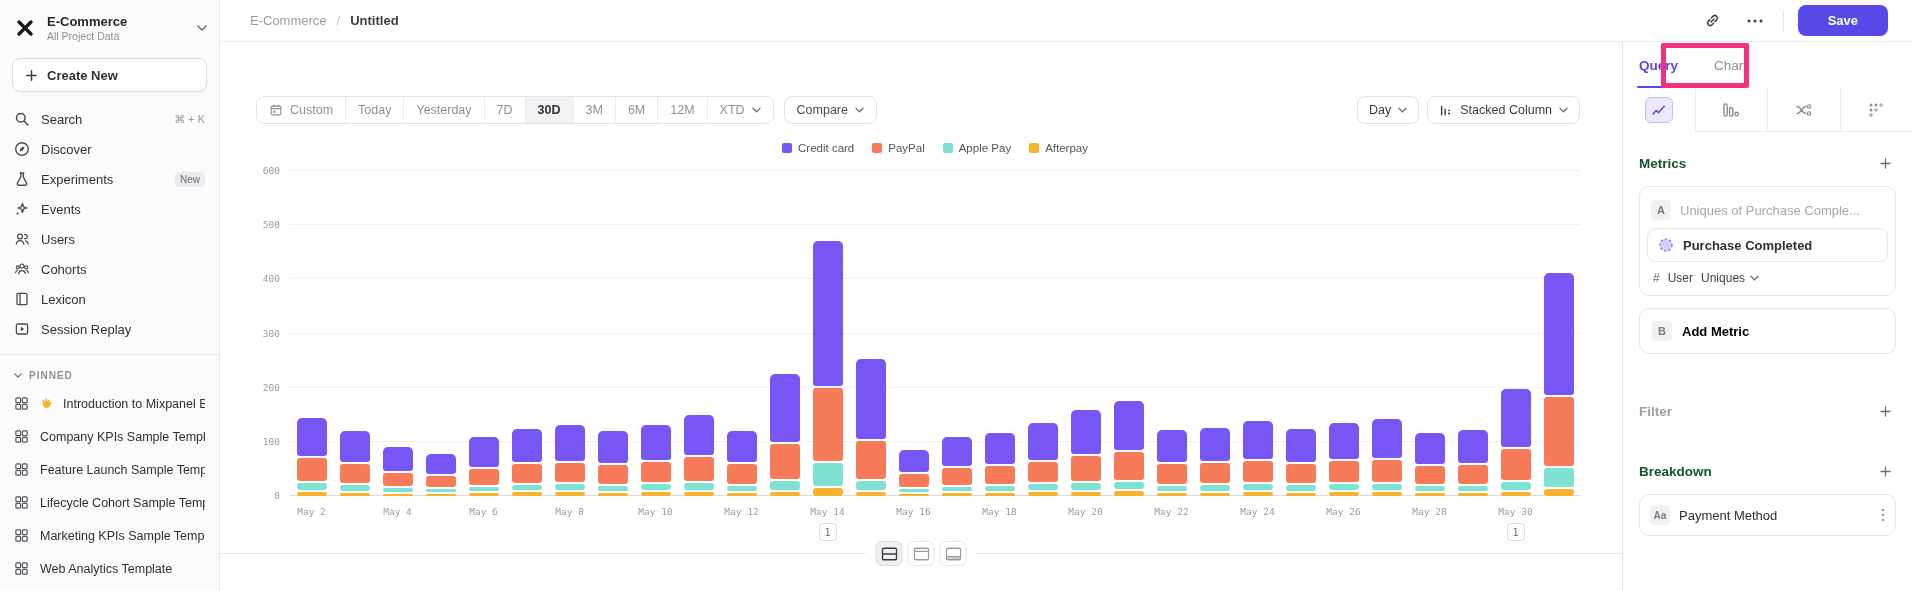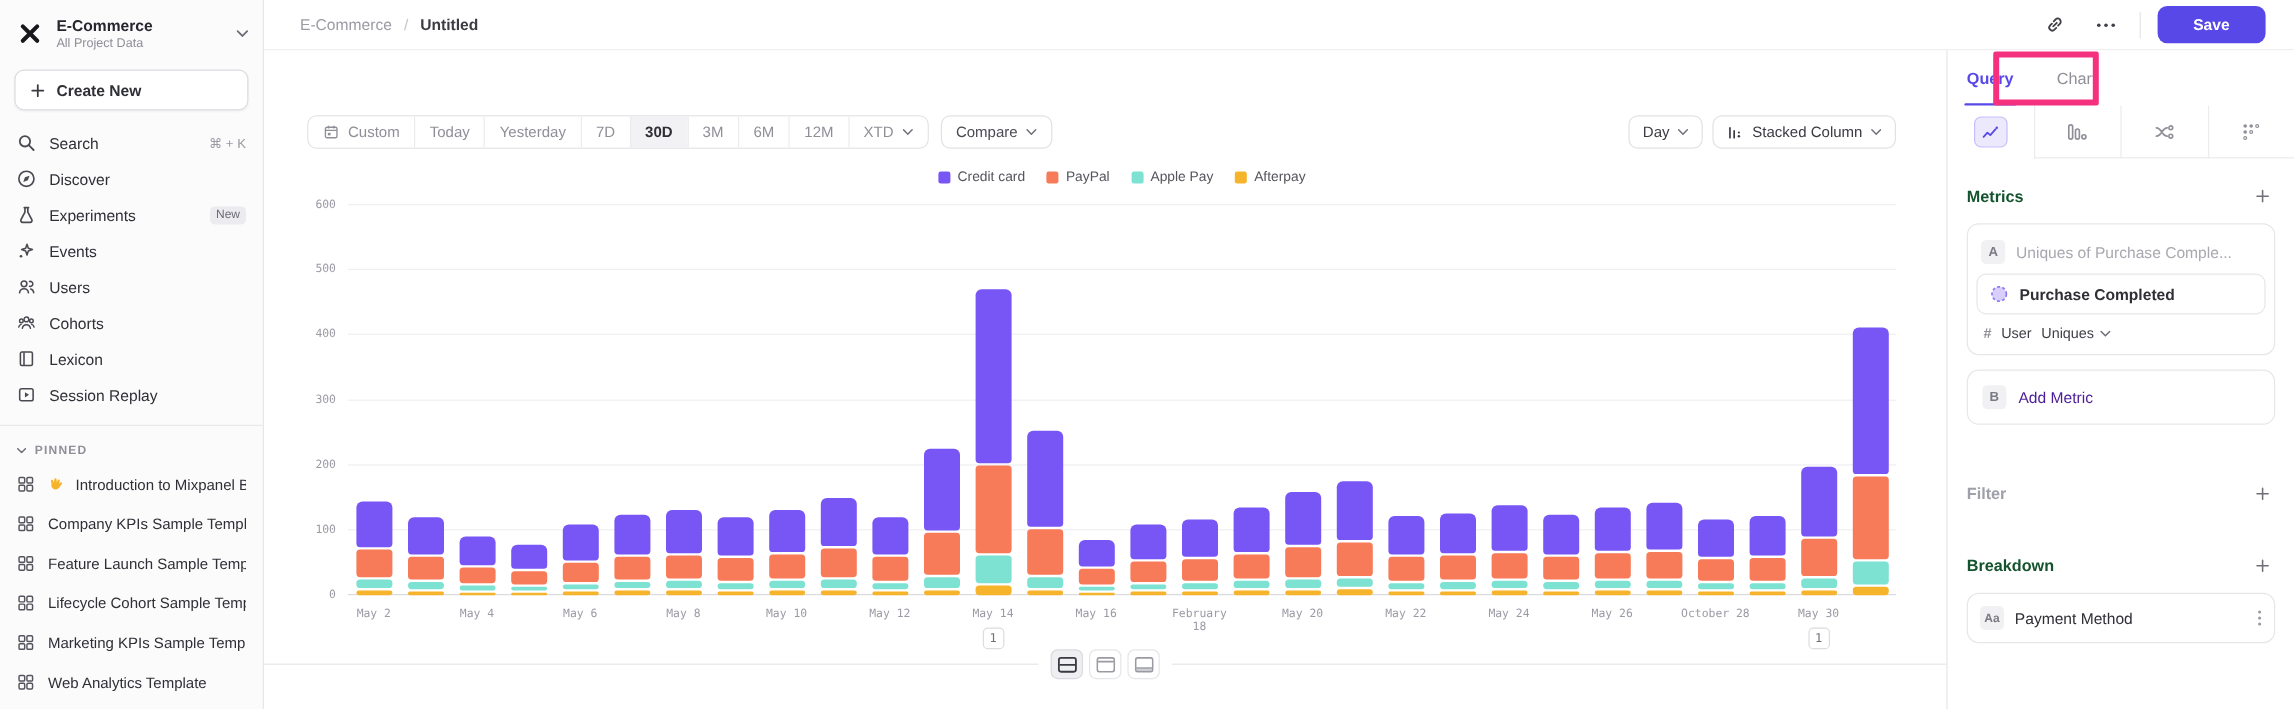--- a/index.html
+++ b/index.html
@@ -125,21 +125,21 @@
   .placeholder { font-size:13px; color:#A8A8B0; white-space:nowrap; overflow:hidden; text-overflow:ellipsis; }
   .inner-card { border:1px solid #E7E7EB; border-radius:8px; }
   .event-row { display:flex; align-items:center; gap:9px; padding:8px 10px; cursor:pointer; }
   .event-name { font-size:13px; font-weight:bold; color:#2F2F36; }
   .add-event-row { display:flex; align-items:center; gap:9px; padding:7px 10px 9px; cursor:pointer; }
   .add-event-label { font-size:13px; color:#A8A8B0; }
   .measure-row { display:flex; align-items:center; gap:8px; padding:9px 6px 3px; font-size:12px; }
   .hash { color:#8F8F98; font-weight:bold; }
   .measure-part { color:#3F3F47; display:flex; align-items:center; gap:5px; cursor:pointer; }
   .card-b { margin-top:12px; display:flex; align-items:center; gap:10px; padding:12px; cursor:pointer; }
-  .card-b-label { font-size:13px; font-weight:normal; color:#4c1d95; }
+  .card-b-label { font-size:13px; font-weight:bold; color:#000000; }
   .filter-head { margin-top:46px; }
   .breakdown-head { margin-top:38px; }
   .bd-card { display:flex; align-items:center; gap:9px; padding:10px 10px; cursor:pointer; }
   .aa-badge { font-size:10px; }
   .bd-label { flex:1; font-size:13px; font-weight:400; color:#2F2F36; }
   .kebab { color:#9A9AA3; cursor:pointer; display:flex; }
   svg { display:block; }
 </style>
 </head>
 <body>
@@ -596,21 +596,21 @@
               <div class="seg" style="height: 3.95833px; background: rgb(125, 226, 209);"></div>
               <div class="seg" style="height: 16.9583px; background: rgb(248, 123, 89);"></div>
               <div class="seg" style="height: 28.875px; background: rgb(120, 86, 245); border-radius: 5px 5px 3px 3px;"></div>
             </div>
             <div class="bar" style="left: 694.5px;">
               <div class="seg" style="height: 3.41667px; background: rgb(246, 180, 44);"></div>
               <div class="seg" style="height: 5.04167px; background: rgb(125, 226, 209);"></div>
               <div class="seg" style="height: 18.0417px; background: rgb(248, 123, 89);"></div>
               <div class="seg" style="height: 31.0417px; background: rgb(120, 86, 245); border-radius: 5px 5px 3px 3px;"></div>
             </div>
-            <div class="xlab" style="left: 679.5px; top: 335px;">February 18</div>
+            <div class="xlab" style="left: 679.5px; top: 335px;">May 18</div>
             <div class="bar" style="left: 737.5px;">
               <div class="seg" style="height: 3.95833px; background: rgb(246, 180, 44);"></div>
               <div class="seg" style="height: 5.58333px; background: rgb(125, 226, 209);"></div>
               <div class="seg" style="height: 20.75px; background: rgb(248, 123, 89);"></div>
               <div class="seg" style="height: 37px; background: rgb(120, 86, 245); border-radius: 5px 5px 3px 3px;"></div>
             </div>
             <div class="bar" style="left: 780.5px;">
               <div class="seg" style="height: 4.5px; background: rgb(246, 180, 44);"></div>
               <div class="seg" style="height: 6.66667px; background: rgb(125, 226, 209);"></div>
               <div class="seg" style="height: 25.0833px; background: rgb(248, 123, 89);"></div>
@@ -661,21 +661,21 @@
               <div class="seg" style="height: 6.125px; background: rgb(125, 226, 209);"></div>
               <div class="seg" style="height: 22.375px; background: rgb(248, 123, 89);"></div>
               <div class="seg" style="height: 38.625px; background: rgb(120, 86, 245); border-radius: 5px 5px 3px 3px;"></div>
             </div>
             <div class="bar" style="left: 1124.5px;">
               <div class="seg" style="height: 3.41667px; background: rgb(246, 180, 44);"></div>
               <div class="seg" style="height: 5.04167px; background: rgb(125, 226, 209);"></div>
               <div class="seg" style="height: 18.0417px; background: rgb(248, 123, 89);"></div>
               <div class="seg" style="height: 31.0417px; background: rgb(120, 86, 245); border-radius: 5px 5px 3px 3px;"></div>
             </div>
-            <div class="xlab" style="left: 1109.5px; top: 335px;">October 28</div>
+            <div class="xlab" style="left: 1109.5px; top: 335px;">May 28</div>
             <div class="bar" style="left: 1167.5px;">
               <div class="seg" style="height: 3.41667px; background: rgb(246, 180, 44);"></div>
               <div class="seg" style="height: 5.04167px; background: rgb(125, 226, 209);"></div>
               <div class="seg" style="height: 18.5833px; background: rgb(248, 123, 89);"></div>
               <div class="seg" style="height: 32.6667px; background: rgb(120, 86, 245); border-radius: 5px 5px 3px 3px;"></div>
             </div>
             <div class="bar" style="left: 1210.5px;">
               <div class="seg" style="height: 4.5px; background: rgb(246, 180, 44);"></div>
               <div class="seg" style="height: 7.75px; background: rgb(125, 226, 209);"></div>
               <div class="seg" style="height: 30.5px; background: rgb(248, 123, 89);"></div>

